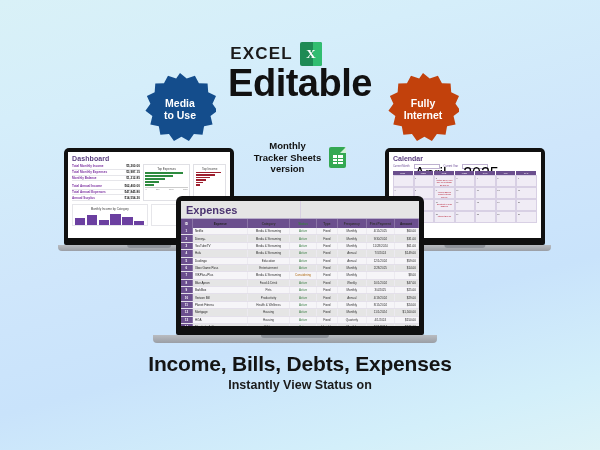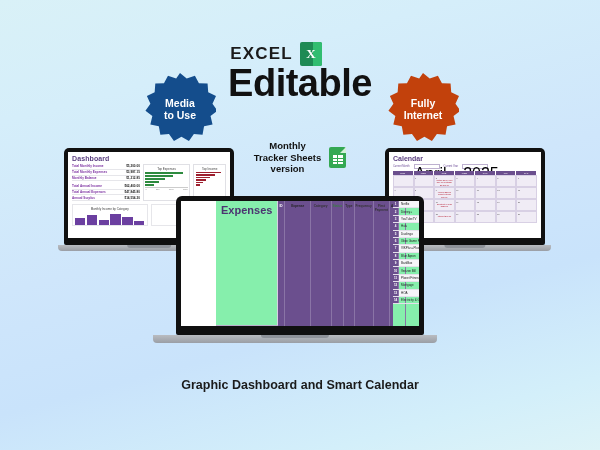--- a/index.html
+++ b/index.html
@@ -160,21 +160,21 @@
     line-height: 2.4px; text-align: center;
   }
   .cal-cell .d { color: #555; font-size: 2px; text-align: left; }
 
   
   .lap-center { left: 176px; top: 196px; width: 248px; z-index: 5; }
   .lap-center .lid { padding: 5px 5px 9px 5px; border-radius: 6px 6px 2px 2px; }
   .lap-center .screen { height: 125px; }
   .lap-center .base { width: 284px; margin-left: -23px; height: 8px; }
 
-  .xls { height: 100%; background: #86efac; display: flex; flex-direction: row; margin-left: 35px; }
+  .xls { height: 100%; background: #e5e5e5; display: flex; flex-direction: column; }
   .xls-head { display: flex; border-bottom: 0.5px solid #b9aecb; }
   .xls-title {
     flex: 0 0 50%; font-size: 11px; font-weight: bold; color: #4b3470;
     padding: 3px 5px 2px 5px;
   }
   .xls-head-right { flex: 1; border-left: 0.5px solid #d7d0e2; }
   .xls-cols {
     display: flex; background: #6b4f8e; color: #fff;
     font-size: 3.2px; font-weight: bold;
   }
@@ -640,17 +640,18 @@
                 <div class="c-fpy">11/1/2024</div>
                 <div class="c-amt">$125.00</div>
               </div>
             </div>
         </div>
       </div>
     </div>
     <div class="base"></div>
   </div>
 
+  <div class="foot1">Income, Bills, Debts, Expenses</div>
   <div class="foot2">
-    <div>Graphic Dashboard and Smart Calendar</div>
+    <div>Instantly View Status on</div>
   </div>
 
 </div>
 
 </body></html>

